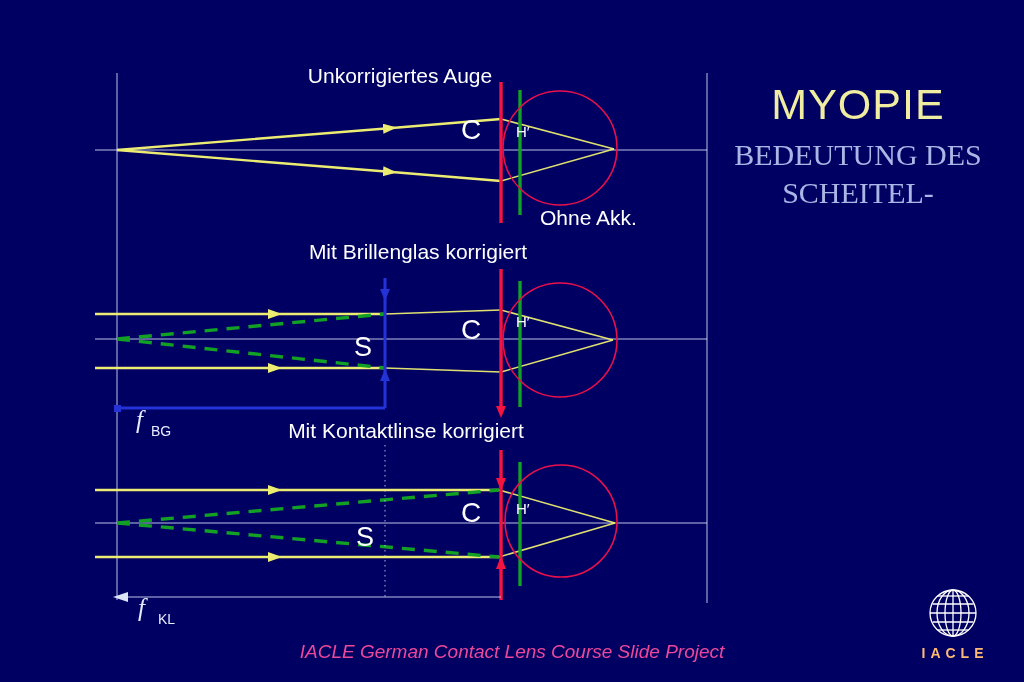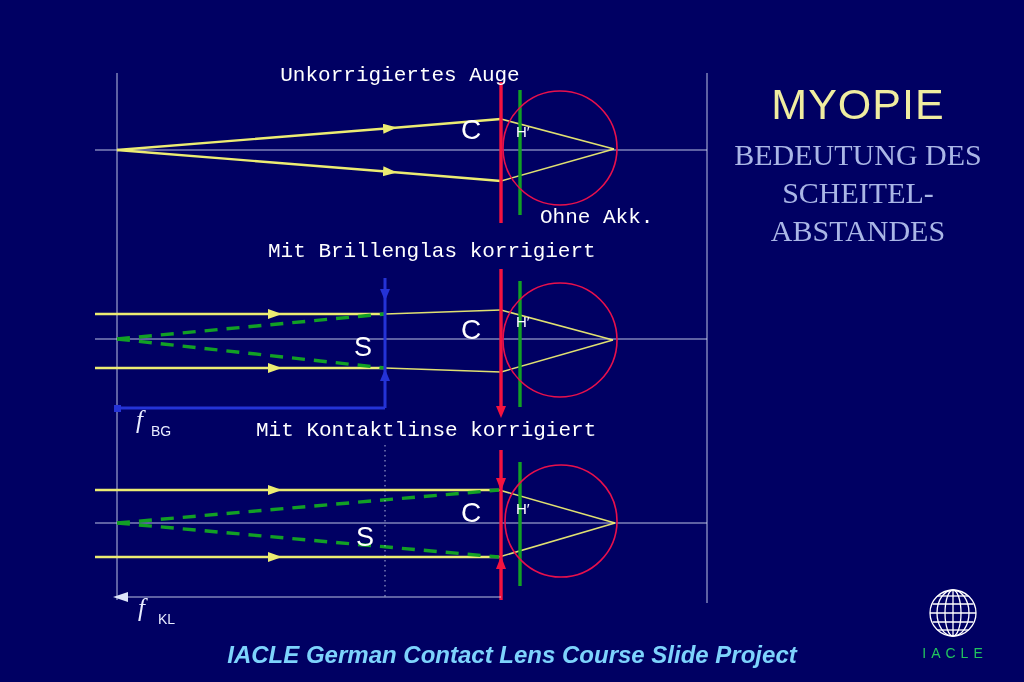--- a/index.html
+++ b/index.html
@@ -19,31 +19,31 @@
   .red-line{stroke:var(--cornea_red,#f5133f);stroke-width:3.4;fill:none;}
   .green-line{stroke:var(--virtual_ray_green,#12a025);stroke-width:3.4;fill:none;}
   .blue-line{stroke:var(--lens_blue,#2433d6);stroke-width:3;fill:none;}
   .eye{stroke:var(--eye_outline,#e8104c);stroke-width:1.6;fill:none;}
   .dotted{stroke:var(--axis_white,#dce4fa);stroke-width:1;stroke-dasharray:1.5 3.5;opacity:.8;fill:none;}
   .fill-yellow{fill:var(--ray_yellow,#ecec72);}
   .fill-blue{fill:var(--lens_blue,#2433d6);}
   .fill-red{fill:var(--cornea_red,#f5133f);}
   .fill-white{fill:var(--axis_white,#dce4fa);}
   
-  .heading{font-size:21px;color:#fff;font-family:Liberation Mono, monospace;}
+  .heading{font-size:21px;color:#fff;}
   .c-label{font-size:28px;color:#fff;}
   .h-label{font-size:15px;color:#fff;}
   .s-label{font-size:27px;color:#fff;}
   .f-sym{font-family:"Liberation Serif",serif;font-style:italic;font-size:25px;color:#e8ecff;}
   .f-sub{font-size:14px;color:#e8ecff;}
   .title{font-size:43px;color:var(--title_yellow,#f0eda0);letter-spacing:1px;}
   .subtitle-line{display:block;font-size:30px;line-height:38px;color:var(--subtitle_lavender,#aab6e6);}
   .footer-file{font-size:16px;color:var(--subtitle_lavender,#aab6e6);}
-  .footer-proj{font-size:24px;font-weight:bold;font-style:italic;color:#7dd3fc;}
-  .logo-text{font-size:14px;font-weight:normal;letter-spacing:5px;color:#22c55e;}
+  .footer-proj{font-size:19px;font-weight:normal;font-style:italic;color:#ec4899;}
+  .logo-text{font-size:14px;font-weight:bold;letter-spacing:5px;color:#fdba74;}
 </style>
 </head>
 <body>
 
 <div id="stage">
 
   <svg width="1024" height="682" viewBox="0 0 1024 682">
     <defs>
       <marker id="arrY" markerUnits="userSpaceOnUse" markerWidth="16" markerHeight="12" refX="9" refY="5" orient="auto">
         <path d="M0,0 L14,5 L0,10 z" class="fill-yellow"></path>
@@ -120,21 +120,20 @@
   <div class="lbl c-label" style="left:461px;top:497px;">C</div>
   <div class="lbl h-label" style="left:516px;top:500px;">H′</div>
   <div class="lbl f-sym" style="left:138px;top:594px;">f</div>
   <div class="lbl f-sub" style="left:158px;top:611px;">KL</div>
 
   <div class="lbl center" style="left:712px;top:80px;width:292px;white-space:normal;">
     <div class="title">MYOPIE</div>
     <div style="margin-top:7px;font-family:Liberation Serif, serif;">
       <span class="subtitle-line">BEDEUTUNG DES</span>
       <span class="subtitle-line">SCHEITEL-</span>
-      <span class="subtitle-line">ABSTANDES</span>
     </div>
   </div>
 
   <div class="lbl footer-proj center" style="left:0;top:641px;width:1024px;">IACLE German Contact Lens Course Slide Project</div>
 
   <svg width="60" height="60" viewBox="0 0 60 60" style="left:923px;top:583px;">
     <g stroke="#ffffff" stroke-width="1.3" fill="none">
       <circle cx="30" cy="30" r="23"></circle>
       <ellipse cx="30" cy="30" rx="16" ry="23"></ellipse>
       <ellipse cx="30" cy="30" rx="8" ry="23"></ellipse>

